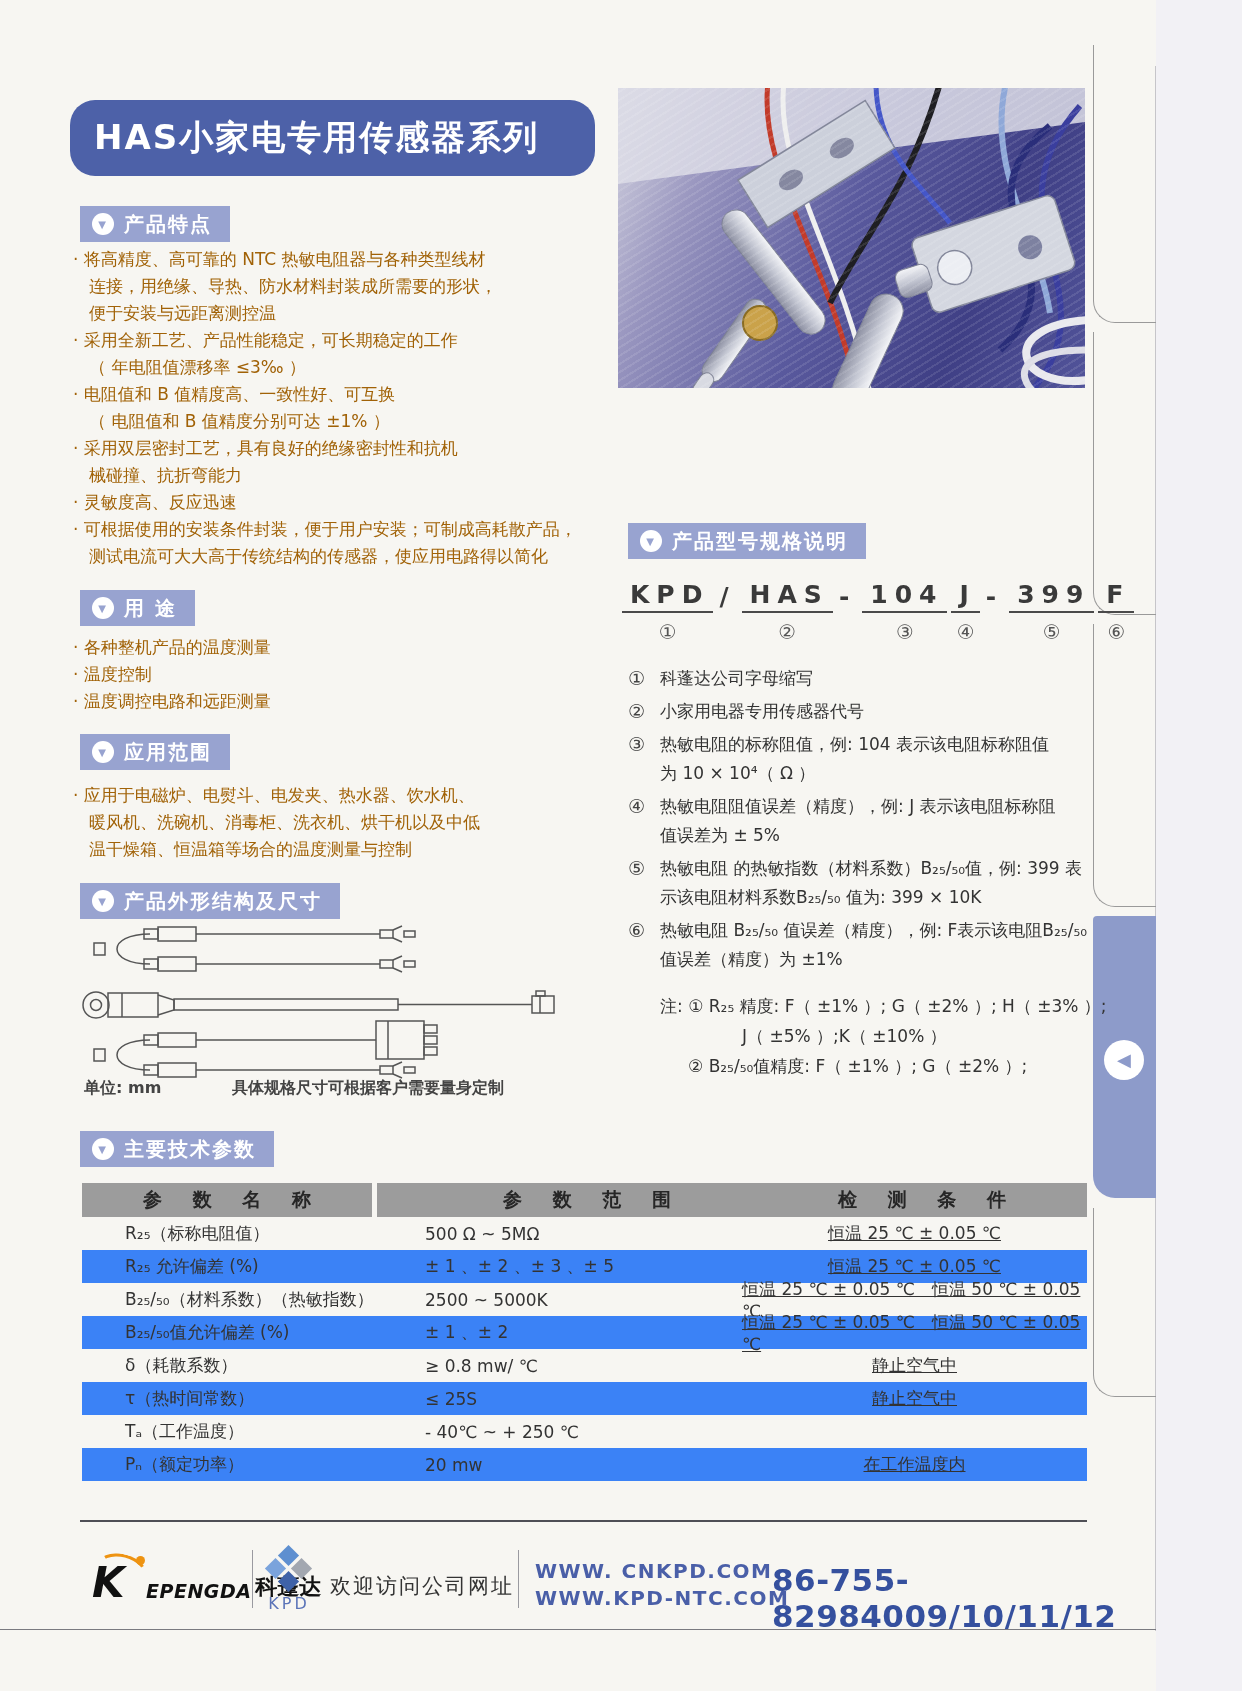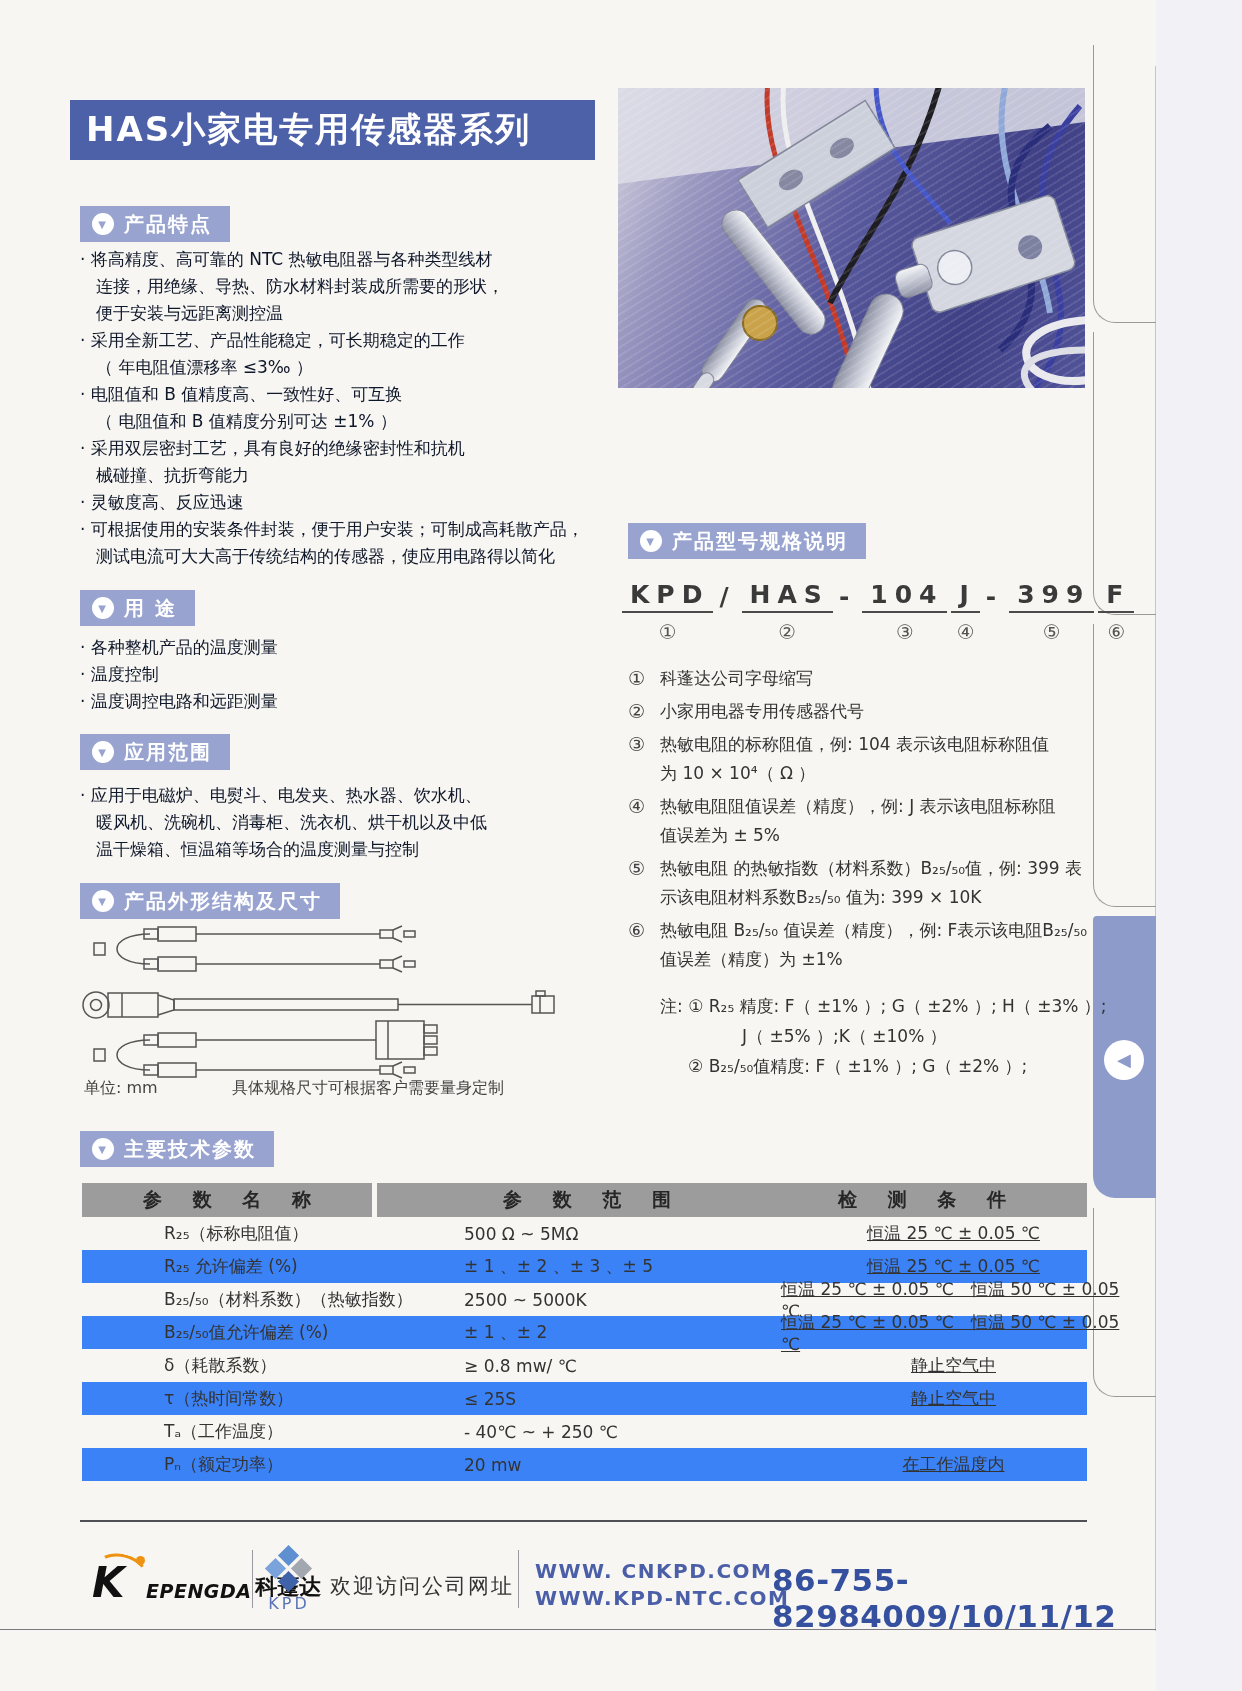--- a/index.html
+++ b/index.html
@@ -10,34 +10,34 @@
 
   
   .tab{position:absolute;left:1093px;width:62px;border-left:1px solid #9a9a9a;
        border-bottom:1px solid #9a9a9a;border-bottom-left-radius:22px;}
   .tab-blue{position:absolute;left:1093px;width:63px;background:#8d9bca;
        border-bottom-left-radius:22px;border-top-left-radius:4px;}
   .tab-arrow{position:absolute;left:11px;top:124px;width:40px;height:40px;border-radius:50%;
        background:#fff;color:#8d9bca;display:flex;align-items:center;justify-content:center;
        font-size:18px;line-height:1;}
 
-  .banner{position:absolute;left:70px;top:100px;width:525px;height:60px;background:#4d61a8;
+  .banner{position:absolute;left:70px;top:100px;width:525px;height:76px;background:#4d61a8;
        color:#fff;font-size:34px;font-weight:bold;letter-spacing:2px;display:flex;
-       align-items:center;padding-left:16px;box-sizing:border-box;}
+       align-items:center;padding-left:24px;box-sizing:border-box;border-radius:25px;}
 
   .sec-hd{position:absolute;height:36px;background:#98a3d0;color:#fff;display:flex;
        align-items:center;gap:10px;padding:0 18px 0 12px;box-sizing:border-box;
        font-size:20px;font-weight:bold;letter-spacing:2px;}
   .ci{width:22px;height:22px;border-radius:50%;background:#fff;color:#98a3d0;
        display:flex;align-items:center;justify-content:center;font-size:10px;flex:0 0 auto;}
 
-  .bullets{position:absolute;left:80px;font-size:17px;line-height:27px;color:#0f172a;}
+  .bullets{position:absolute;left:73px;font-size:17px;line-height:27px;color:#a16207;}
   .bullet{white-space:pre;padding-left:16px;text-indent:-16px;}
 
-  .cap{position:absolute;font-size:16px;color:#444;}
+  .cap{position:absolute;font-size:16px;color:#444;font-weight:bold;}
 
   
   .photo{position:absolute;left:618px;top:88px;width:467px;height:300px;overflow:hidden;
        background:linear-gradient(115deg,#d8d8e2 0%,#9a97c0 20%,#5a5a9e 48%,#3f3f85 75%,#52549a 100%);}
   .photo .tex{position:absolute;inset:0;
        background:repeating-linear-gradient(-32deg,rgba(255,255,255,.10) 0 2px,rgba(0,0,0,0) 2px 7px);}
 
   
   .code-row{position:absolute;left:622px;top:580px;display:flex;align-items:flex-end;
        font-size:25px;font-weight:600;color:#3a3a3a;letter-spacing:7px;}
@@ -52,21 +52,21 @@
   .snum{width:32px;flex:0 0 auto;font-size:19px;color:#444;}
   .stext{white-space:pre;}
   .note-line{position:absolute;font-size:17px;color:#333;white-space:pre;}
 
   
   .t-hcell{position:absolute;top:1183px;height:34px;background:#9c9c9c;color:#262626;
        font-weight:bold;font-size:19px;letter-spacing:12px;display:flex;align-items:center;
        justify-content:center;box-sizing:border-box;padding-left:12px;}
   .t-row{position:absolute;left:82px;width:1005px;height:33px;font-size:17px;color:#333;}
   .t-row.alt{background:#3b82f6;}
-  .tc{position:absolute;top:0;height:33px;display:flex;align-items:center;margin-left:39px;}
+  .tc{position:absolute;top:0;height:33px;display:flex;align-items:center;}
   .tc0{left:43px;}
   .tc1{left:343px;}
   .tc2{left:660px;width:345px;justify-content:center;text-decoration:underline;}
 
   .rule1{position:absolute;left:80px;top:1520px;width:1007px;height:2px;background:#4f4f56;}
   .rule2{position:absolute;left:0;top:1629px;width:1156px;height:1px;background:#7a7a80;}
 
   
   .kepengda{position:absolute;left:88px;top:1556px;display:flex;align-items:flex-end;height:52px;}
   .kglyph{position:relative;width:58px;height:52px;}

